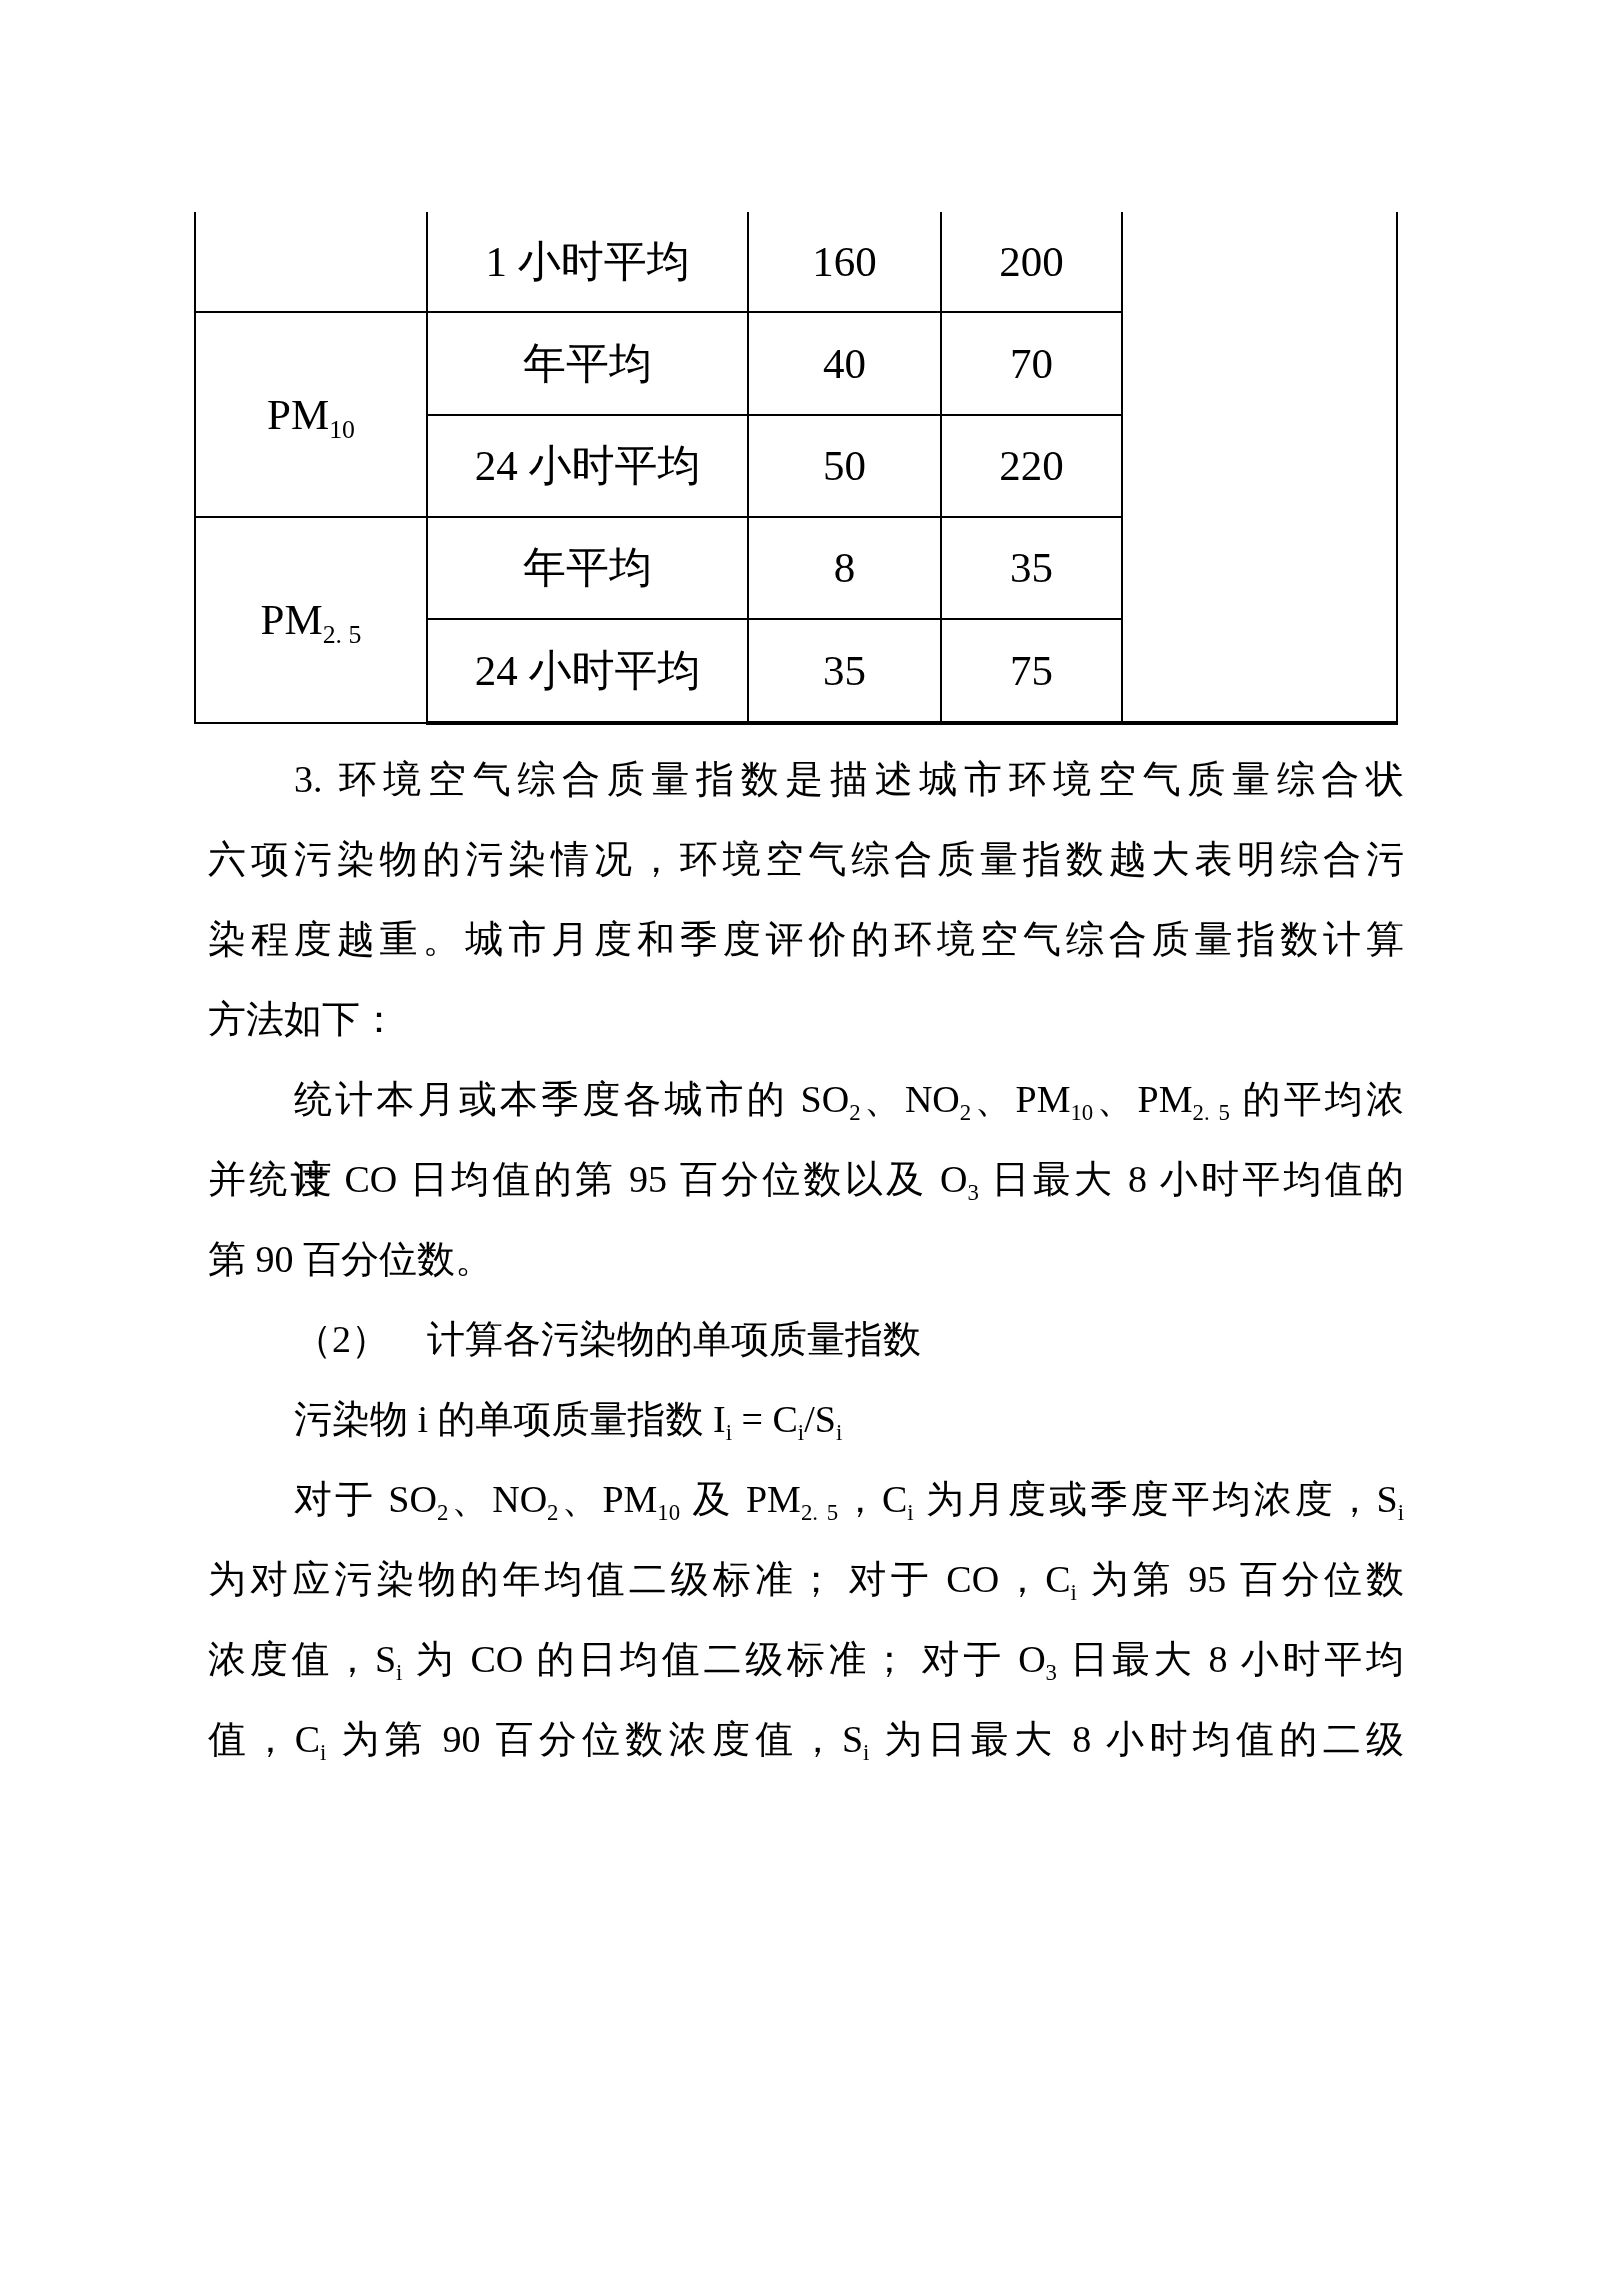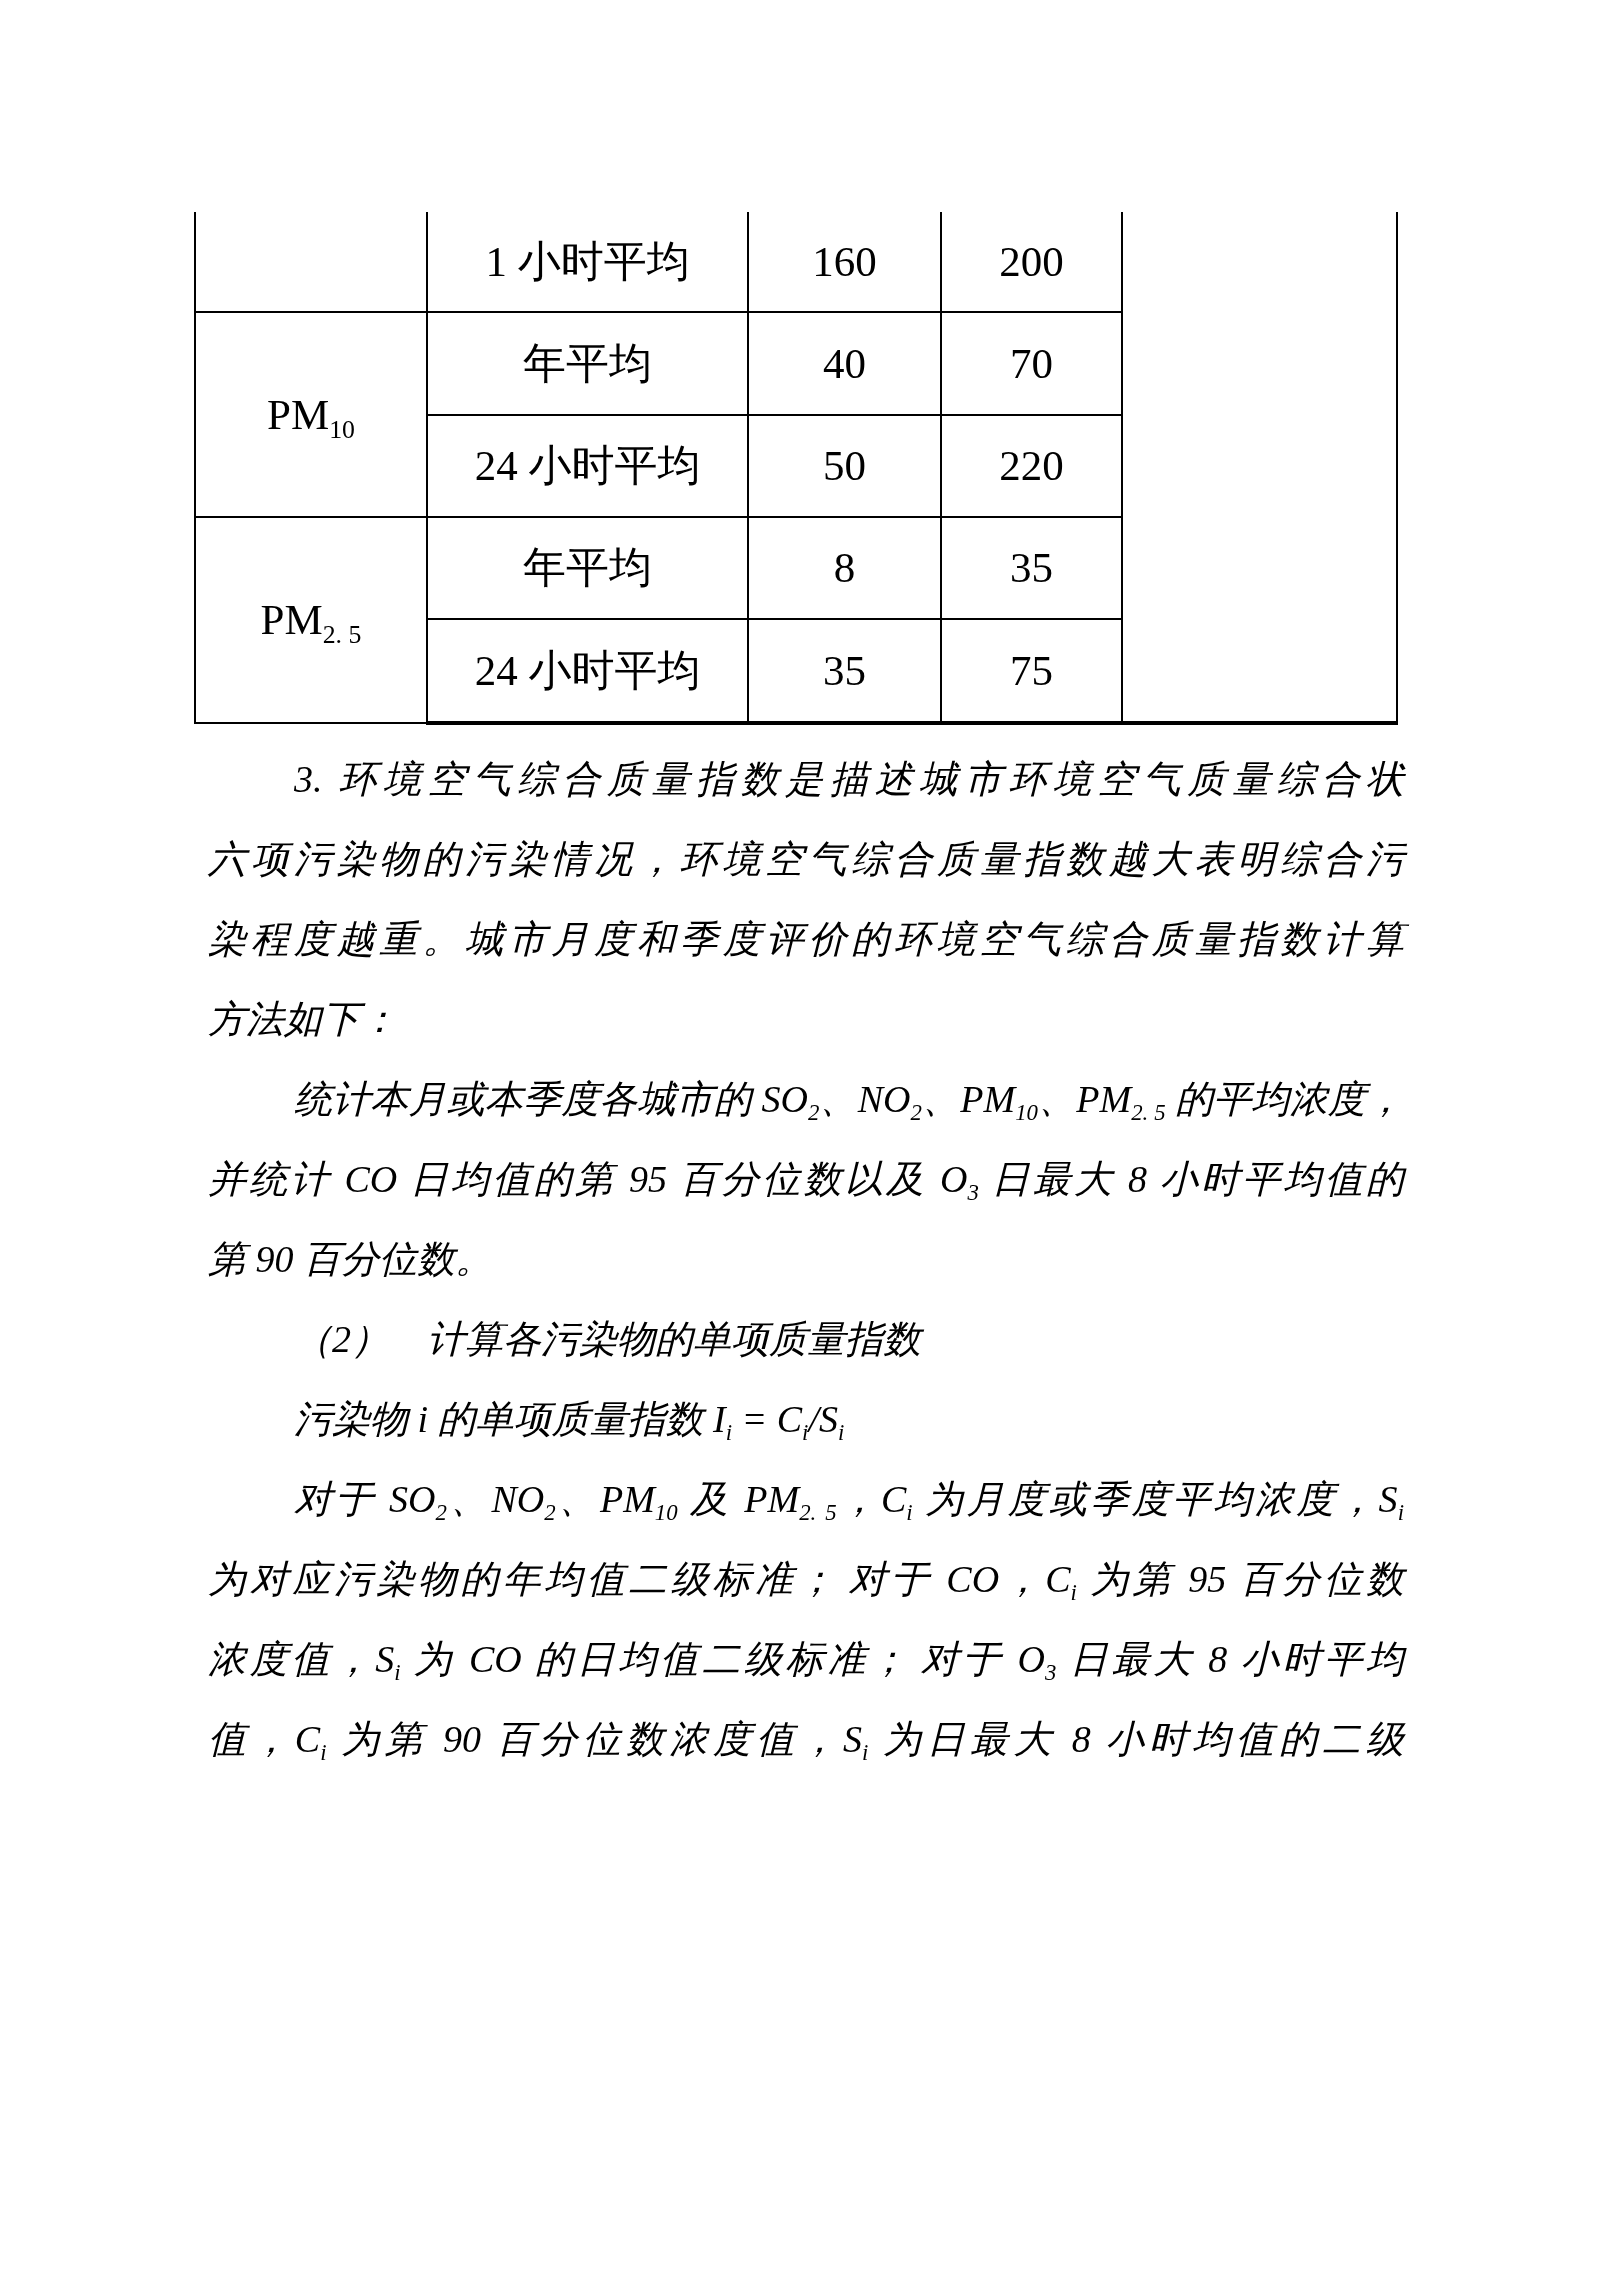--- a/index.html
+++ b/index.html
@@ -42,21 +42,21 @@
 
   
   .bodytext {
     position: absolute;
     left: 208px;
     top: 739px;
     width: 1196px;
     font-size: 38px;
     line-height: 80px;
   }
-  .line { height: 80px; font-style: italic; }
+  .line { height: 80px; }
   .j {
     text-align: justify;
     text-align-last: justify;
   }
   .ind { padding-left: 86px; }
 </style>
 </head>
 <body>
 
 <table class="aq-table">

